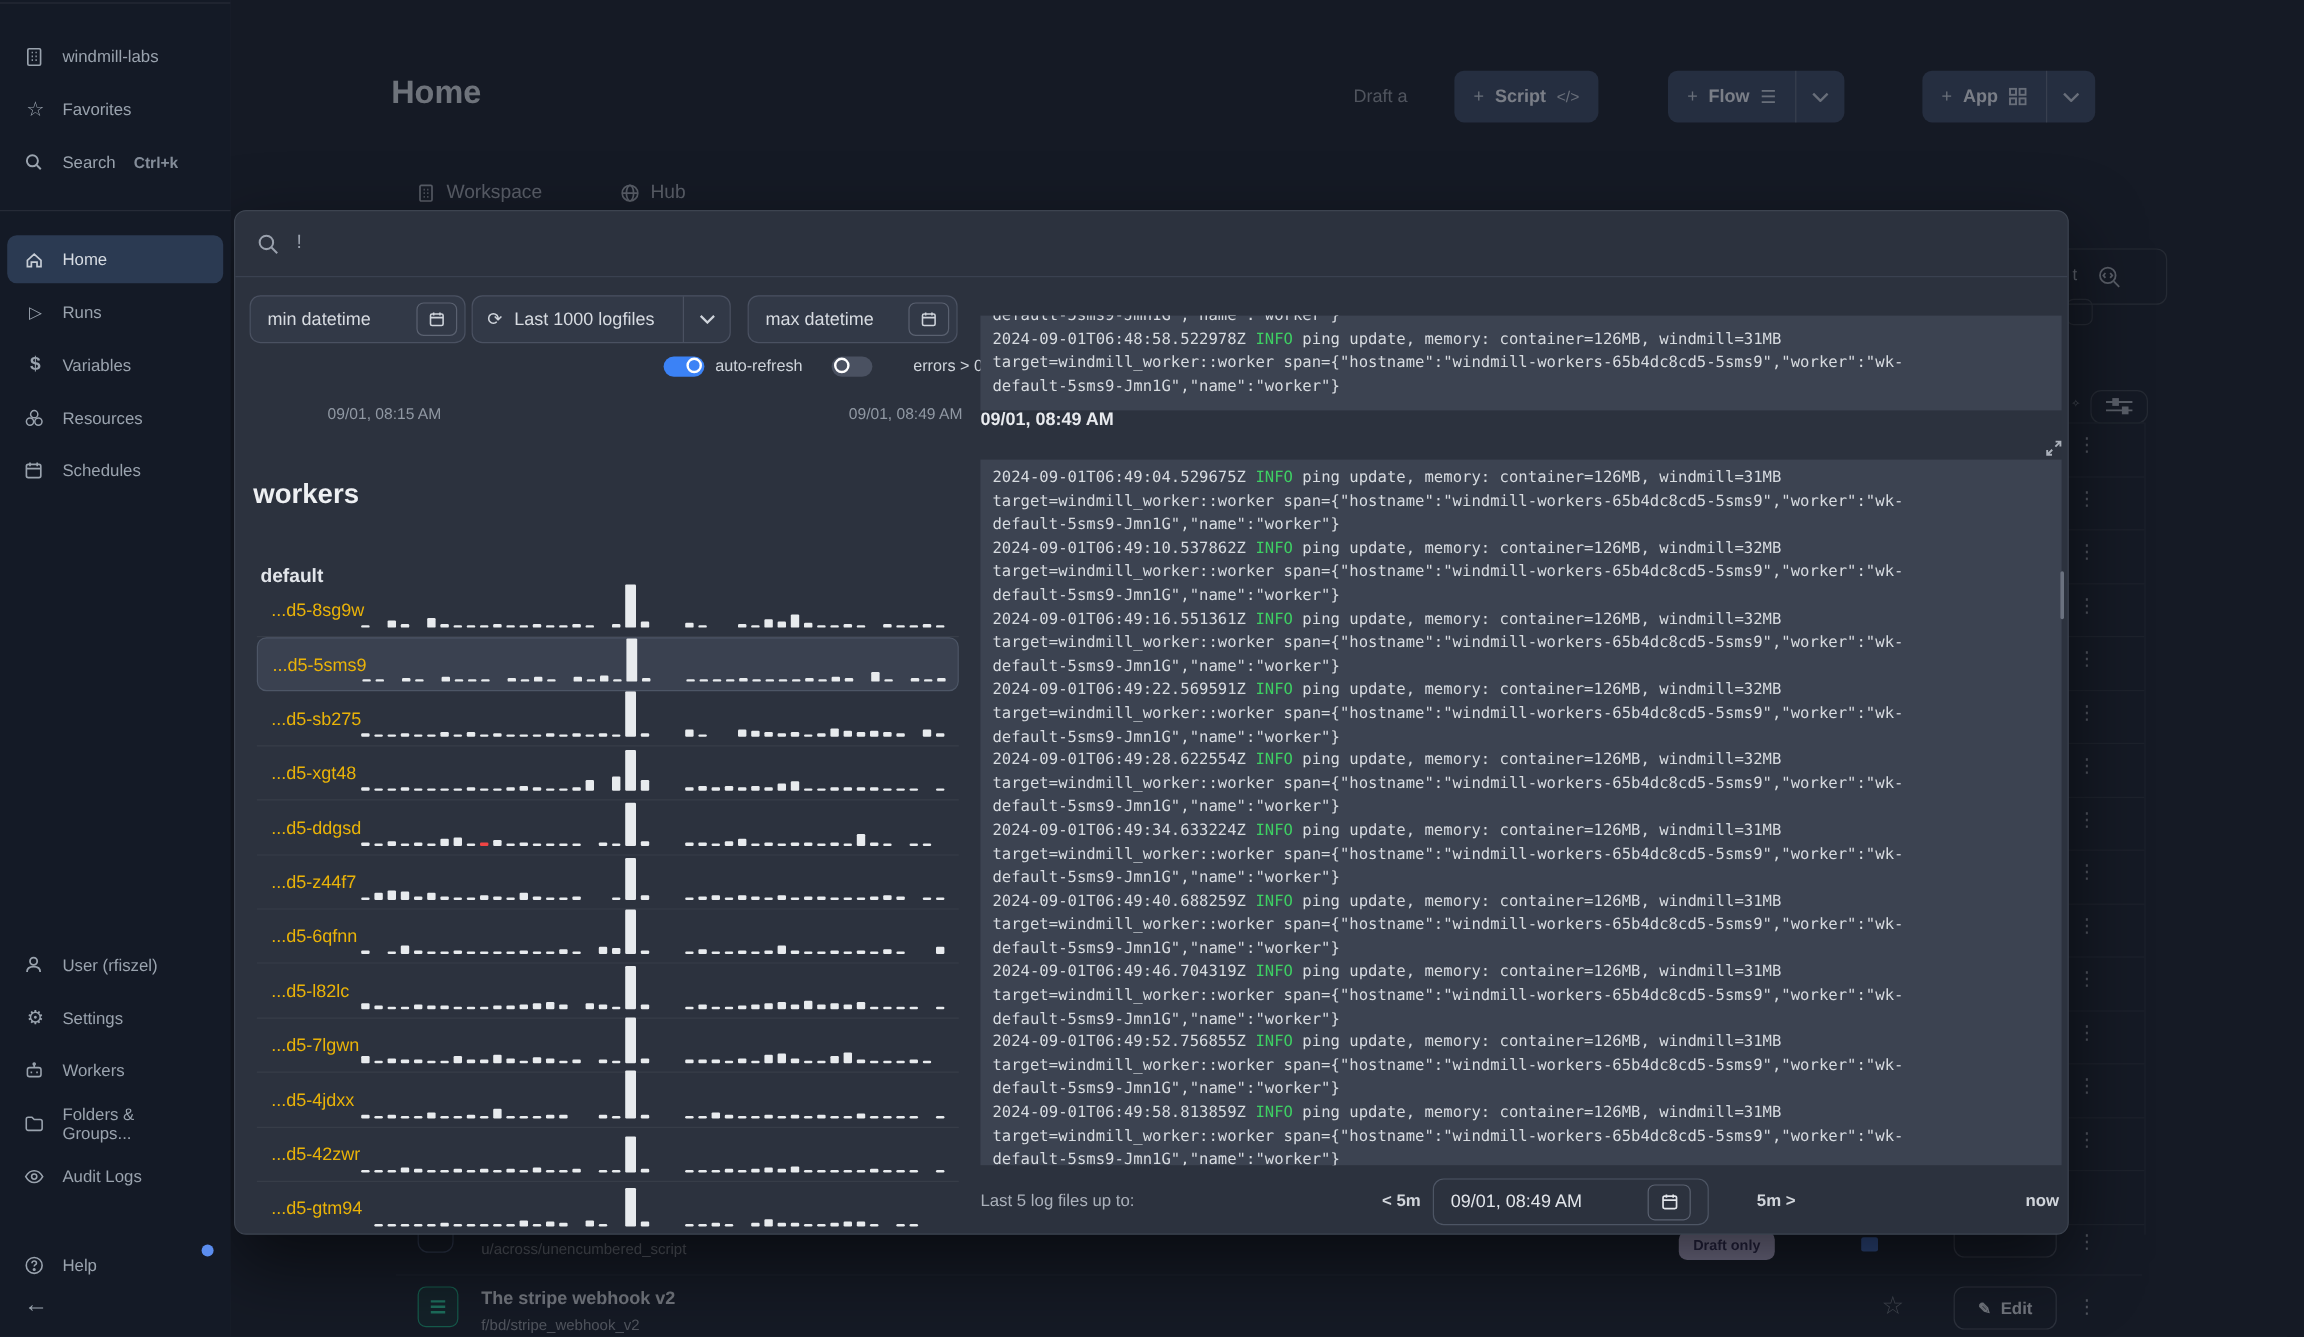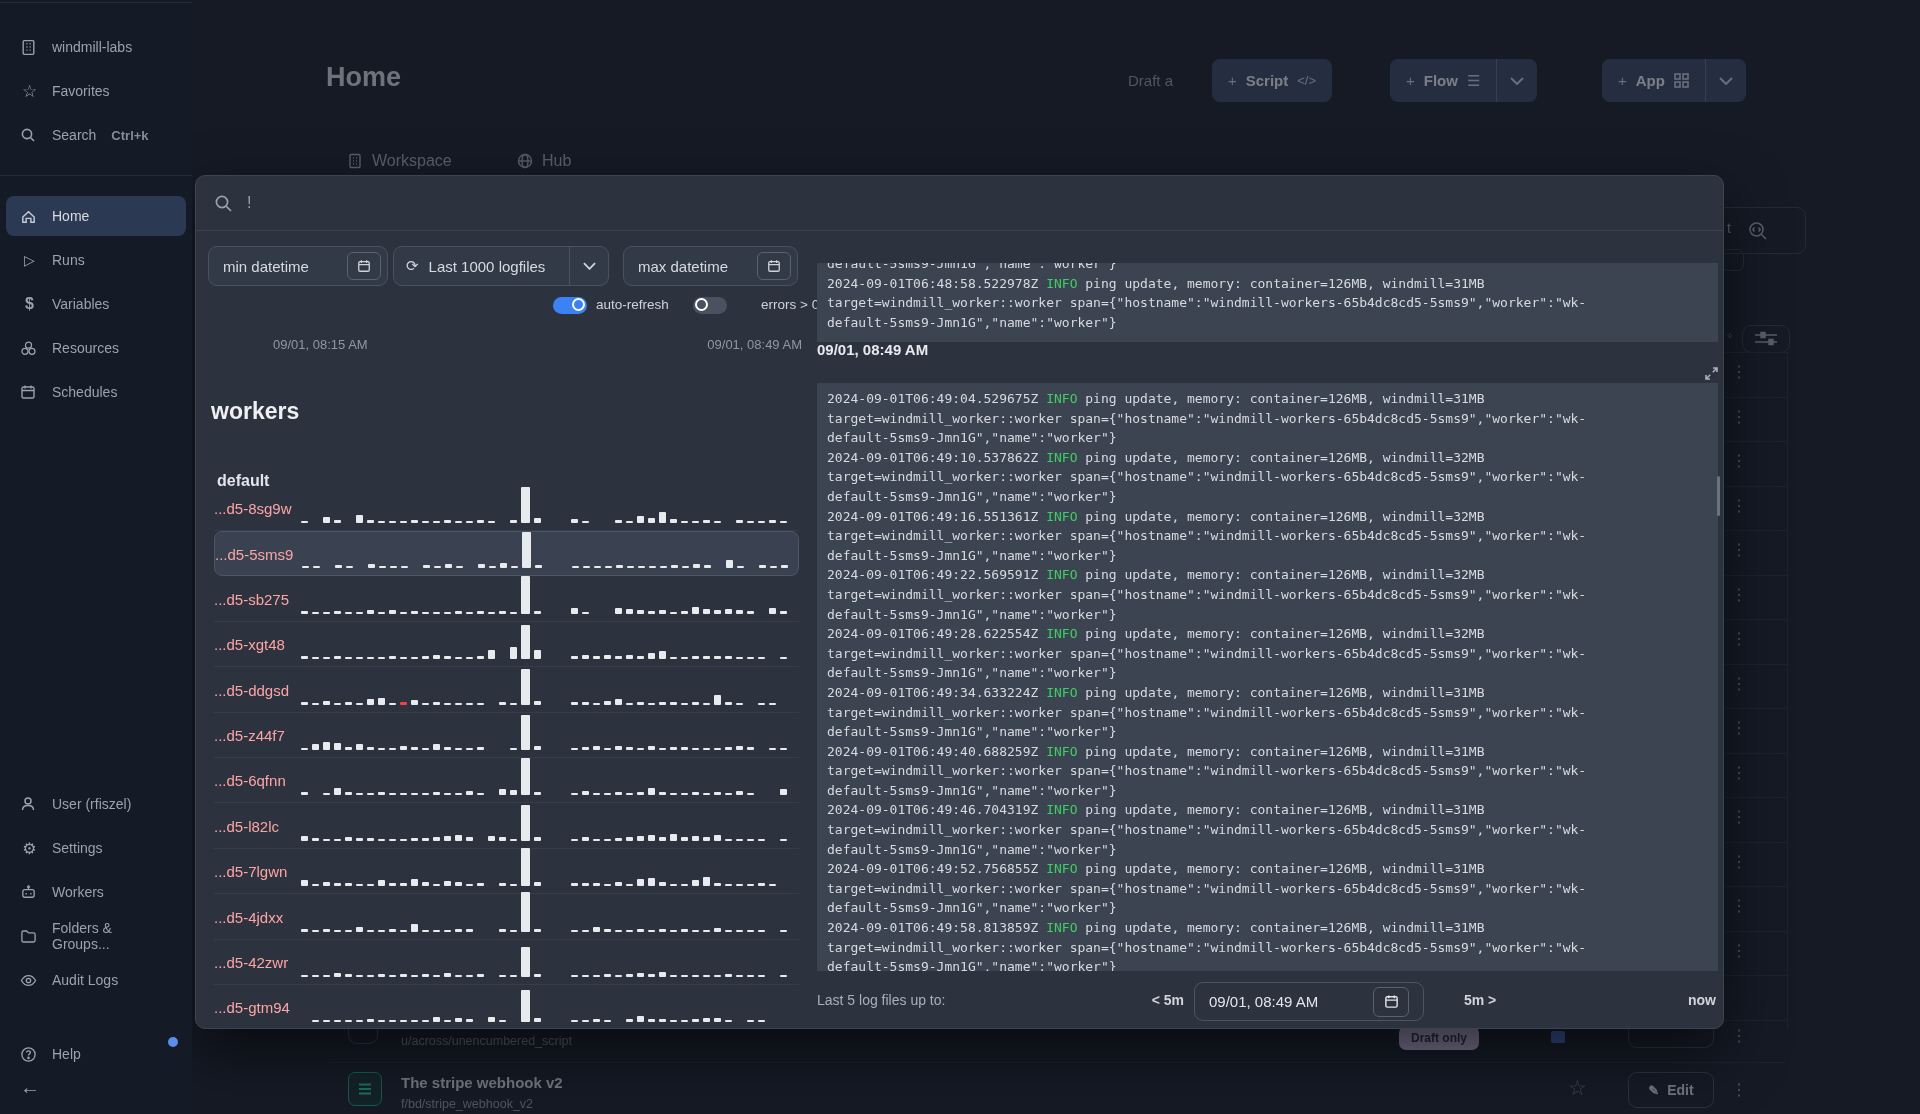--- a/index.html
+++ b/index.html
@@ -65,21 +65,21 @@
   .toggle { position:absolute; width:34px; height:17px; border-radius:9px; }
   .toggle .knob { position:absolute; top:1px; width:13px; height:13px; border:2.5px solid #fff;
     border-radius:50%; background:transparent; }
   .tlabel { position:absolute; font-size:13.5px; color:#cfd4db; }
   .range-date { position:absolute; font-size:13px; color:#9098a3; }
 
   .workers-h { position:absolute; left:15px; top:222px; font-size:23px; font-weight:800; color:#eef0f3; }
   .group-h { position:absolute; left:21px; top:296px; font-size:16px; font-weight:700; color:#e2e5ea; }
 
   .worker-row { position:absolute; left:18px; width:585px; height:45px; }
-  .worker-row .wname { position:absolute; left:0; top:0; line-height:45px; font-size:15px; color:#fca5a5; }
+  .worker-row .wname { position:absolute; left:12px; top:0; line-height:45px; font-size:15px; color:#eab308; }
   .worker-row .spark { position:absolute; left:87px; bottom:7px; height:40px; display:flex;
     align-items:flex-end; gap:4px; }
   .worker-row .bar { width:7px; background:#e8ebee; border-radius:1px; flex:0 0 7px; }
   .worker-row .bar.spike { width:9px; flex:0 0 9px; }
   .worker-row .bar.red { background:#ef4444; }
   .worker-row .gapb { width:22px; flex:0 0 22px; }
   .worker-row { border-bottom:1px solid rgba(255,255,255,.055); }
   .worker-row.selected { background:#3a4150; border:1px solid #4d5666; border-radius:8px; z-index:2; }
 
   .delay-note { position:absolute; left:621px; top:62px; width:900px; text-align:center;

